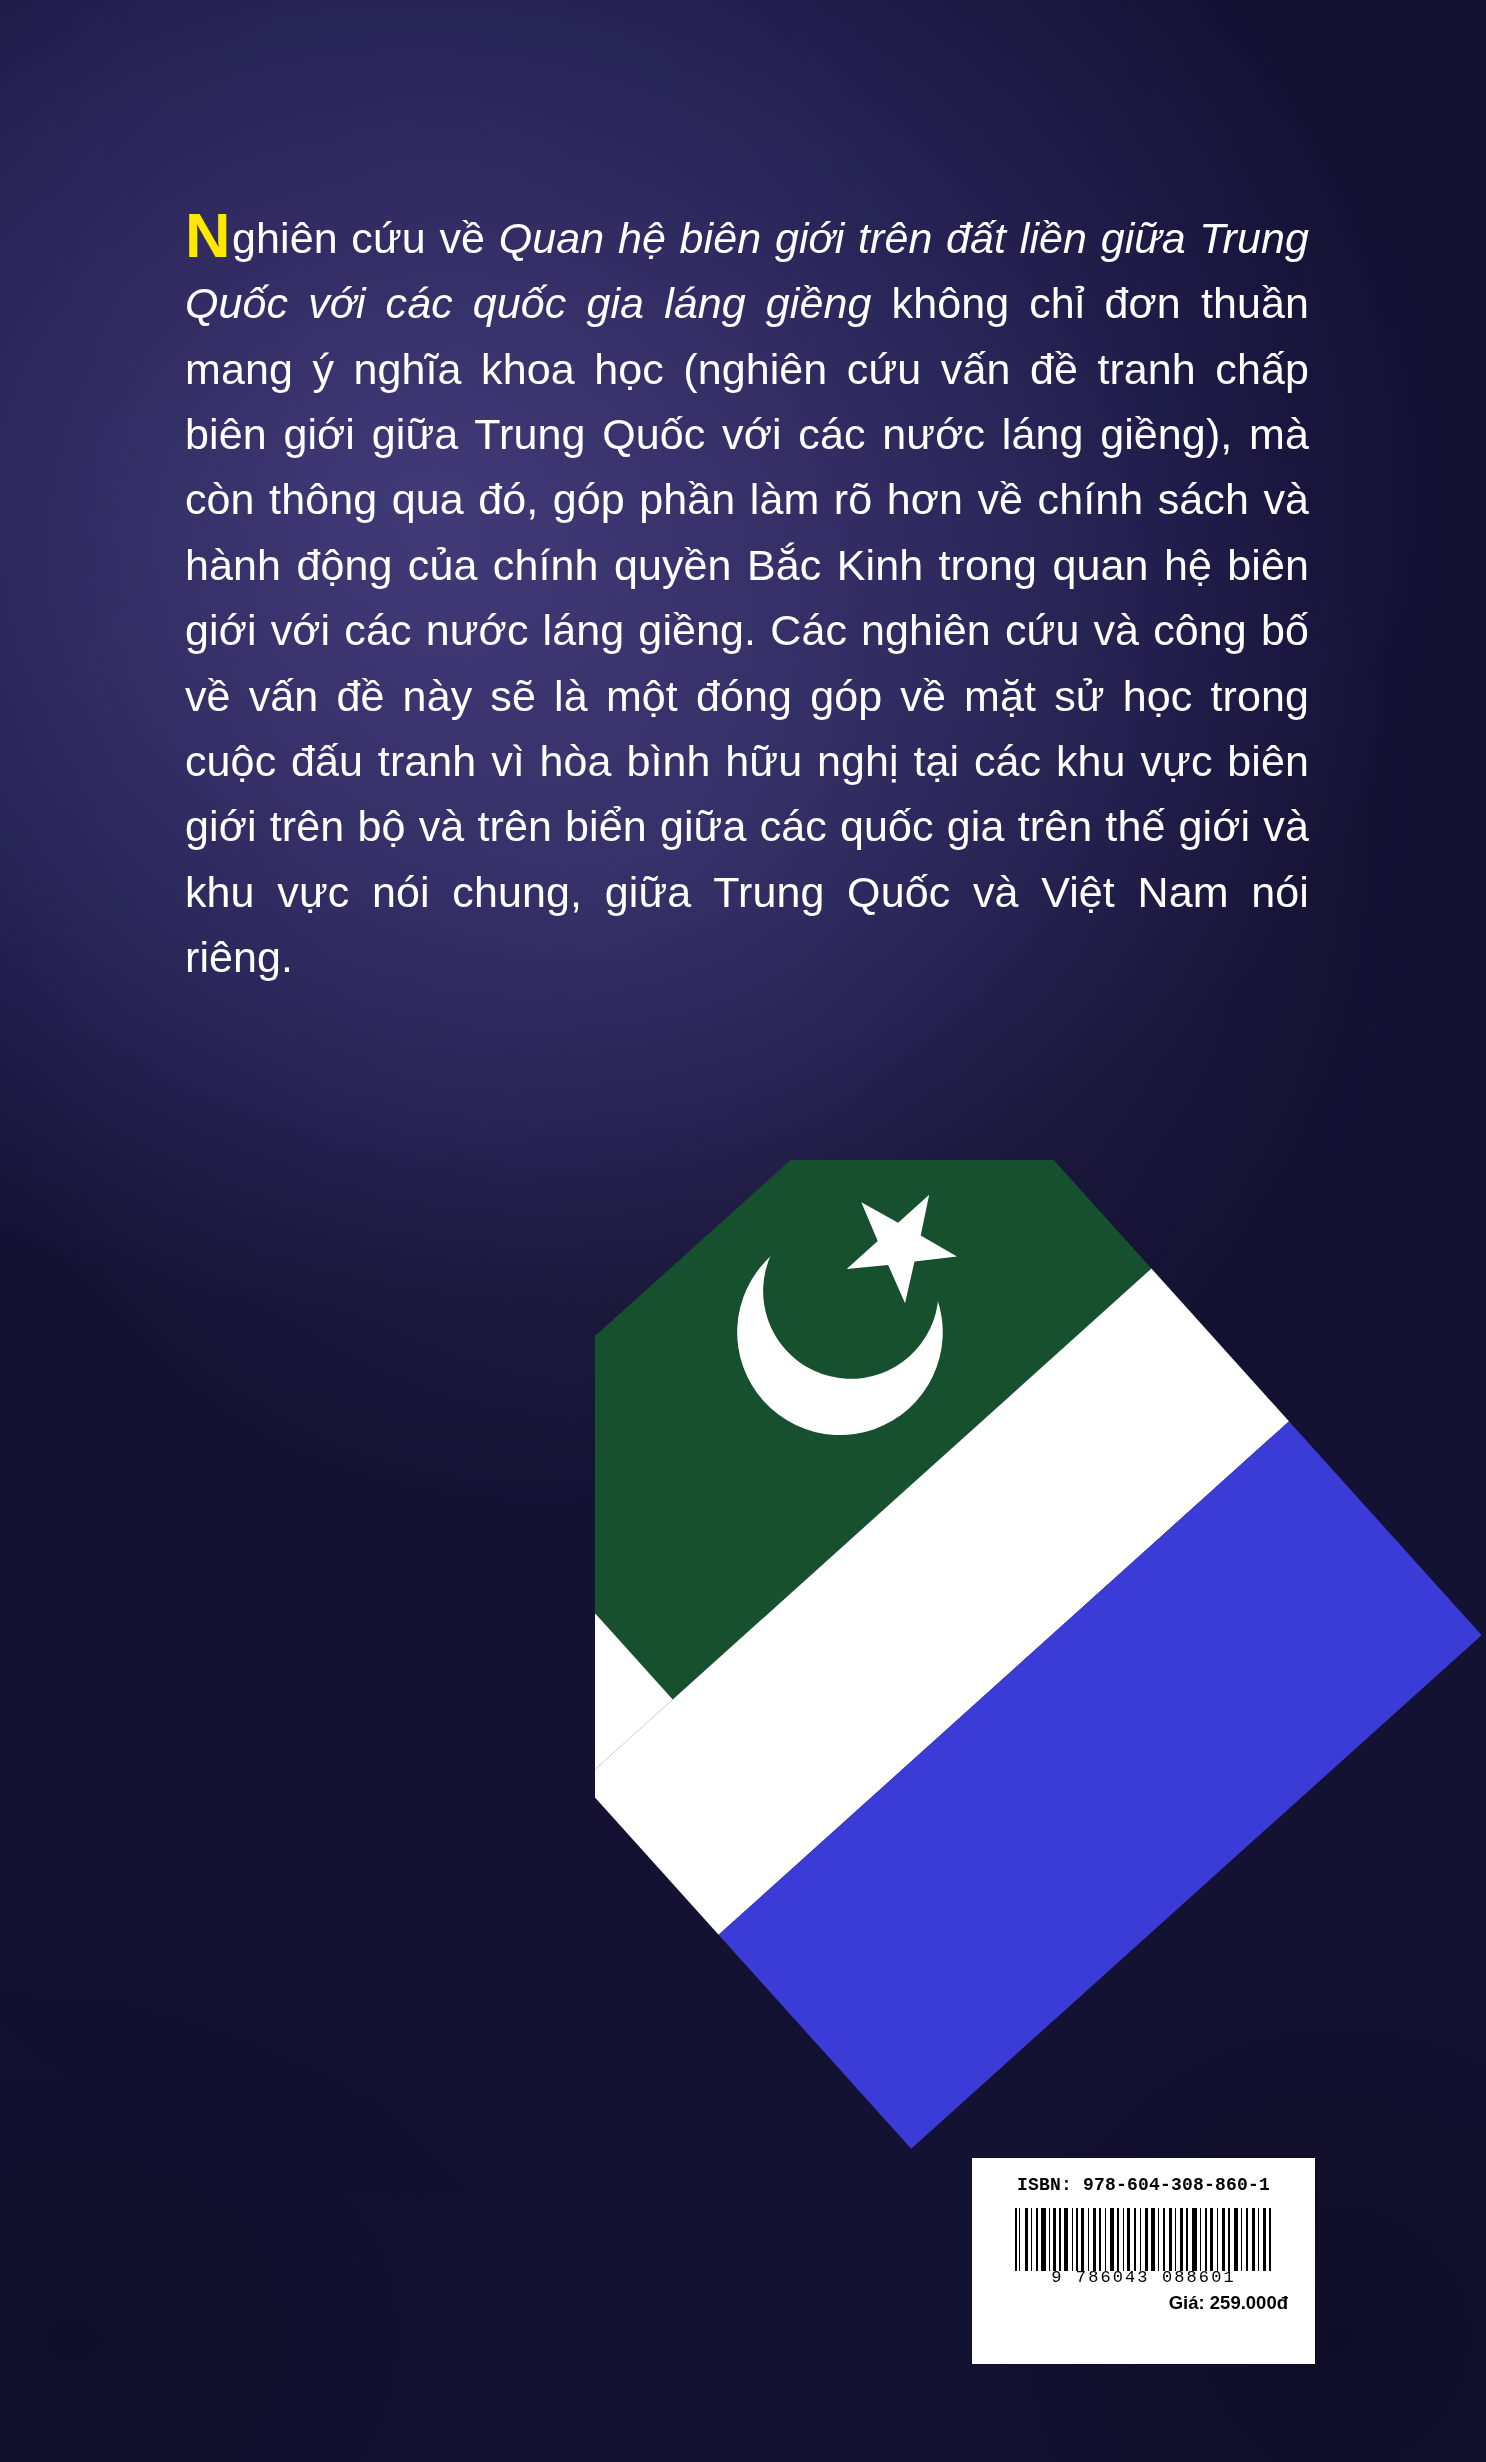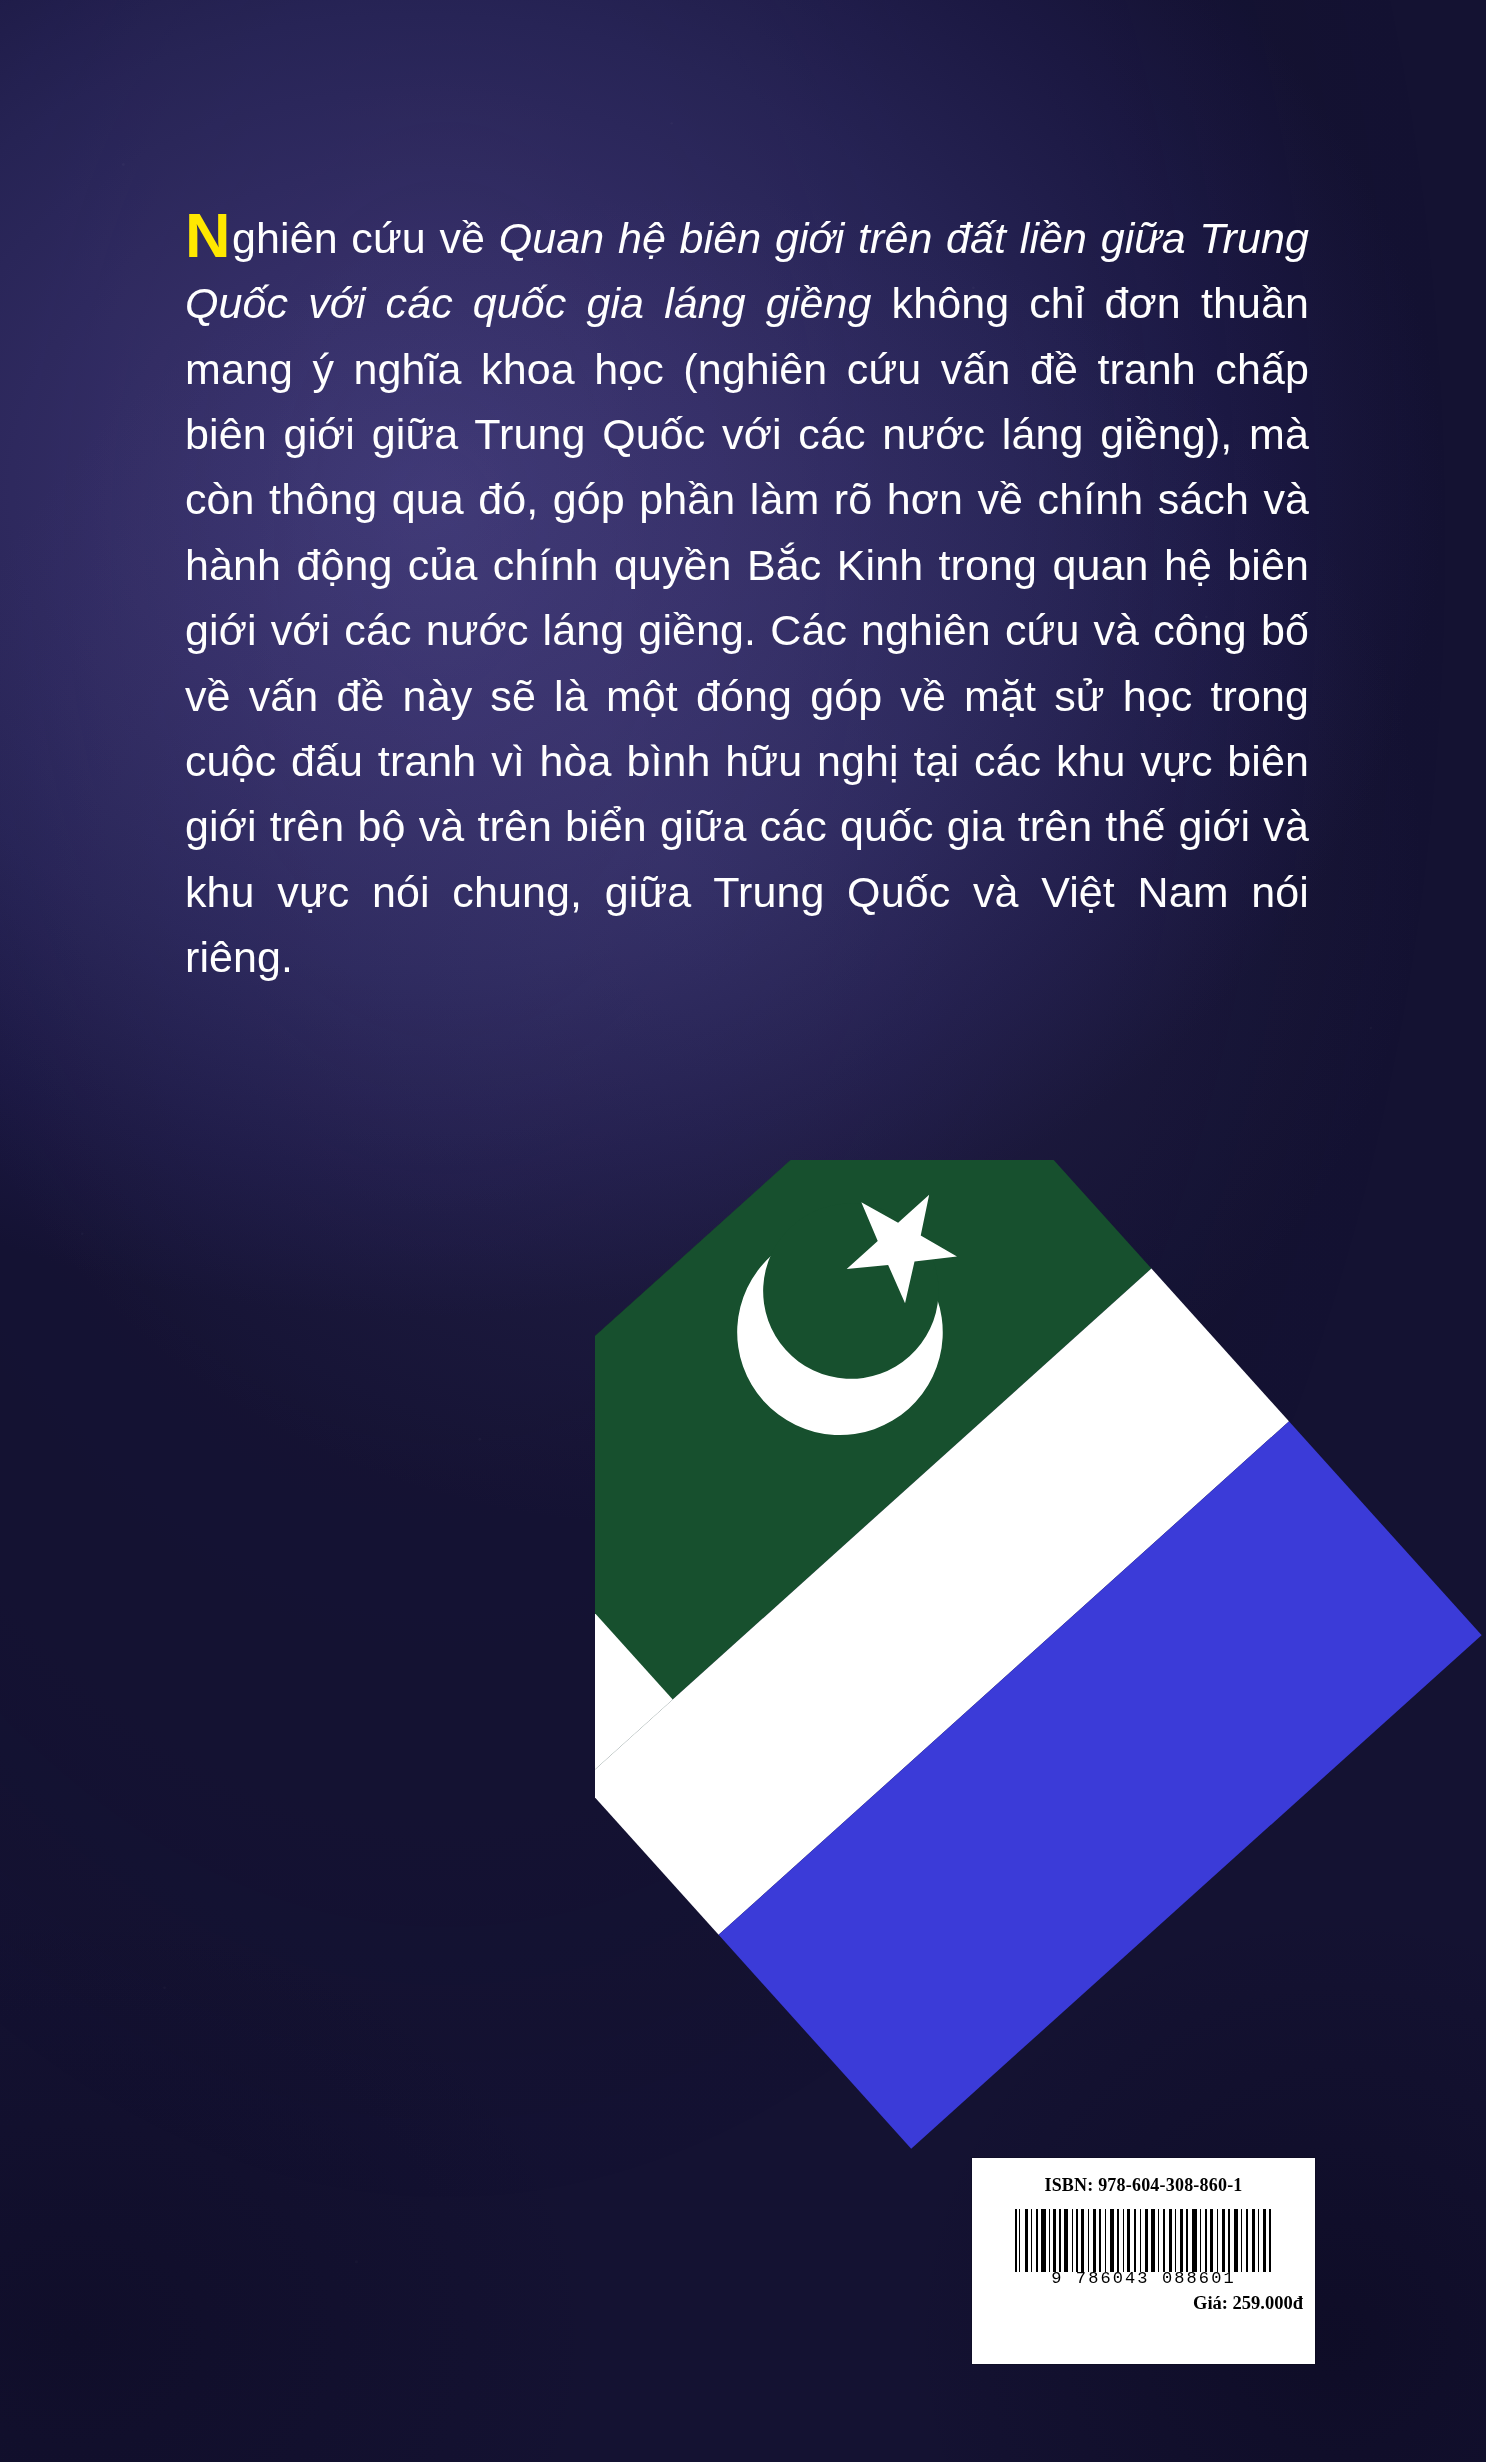--- a/index.html
+++ b/index.html
@@ -97,21 +97,21 @@
     flex-direction: column;
     align-items: center;
     box-shadow: 0 0 0 0.7px rgba(0,0,0,0.25);
   }
   .isbn-text {
     margin-top: 16.5px;
     font-size: 18px;
     color: #000;
     font-weight: 700;
     letter-spacing: 0.2px;
-    font-family: Liberation Serif, serif;
+    font-family: Liberation Mono, monospace;
   }
   .barcode {
     margin-top: 13.7px;
     width: 295px;
     height: 82px;
     position: relative;
   }
   .barcode .bars {
     position: absolute;
     left: 19px;
@@ -136,22 +136,21 @@
     letter-spacing: 2.1px;
     text-align: center;
     white-space: nowrap;
   }
   .price {
     margin-top: 1.4px;
     font-size: 18.5px;
     color: #000;
     font-weight: 700;
     align-self: flex-end;
-    margin-right: 12px;
-    font-family: Liberation Serif, serif;
+    margin-right: 27px;
   }
 </style>
 </head>
 <body>
 
 <div class="page">
 
   <svg class="speckle" width="1486" height="2462" viewBox="0 0 2168 3592" preserveAspectRatio="none" aria-hidden="true">
     <defs>
       <radialGradient id="glow" cx="30%" cy="22%" r="70%">

